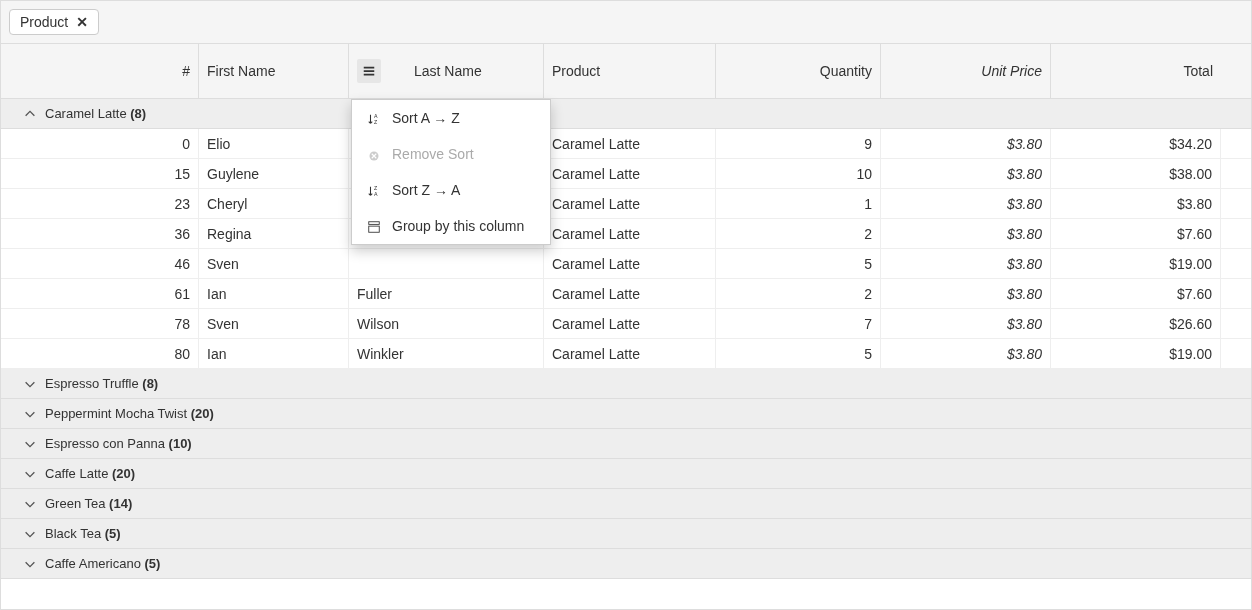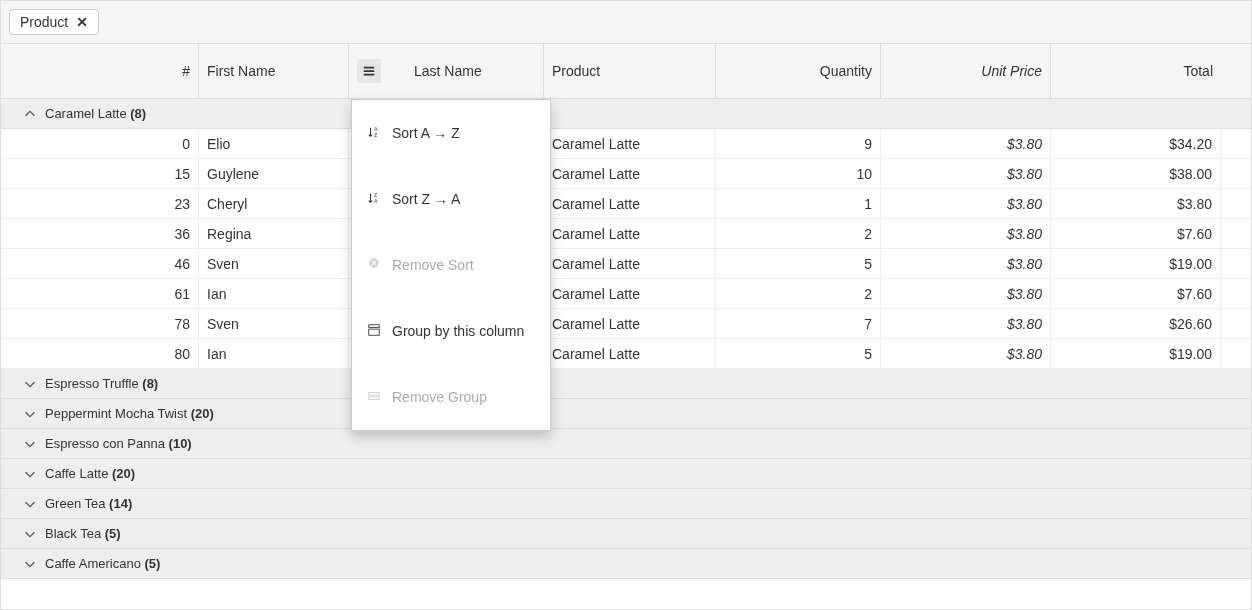--- a/index.html
+++ b/index.html
@@ -29,21 +29,21 @@
 .group-row .chev { width: 18px; display: inline-flex; justify-content: center; }
 .group-row .label { margin-left: 6px; font-size: 13px; }
 .group-row .count { font-weight: bold; }
 
 .data-row { border-bottom: 1px solid #eee; height: 30px; display: flex; align-items: center; background: #fff; }
 .data-cell { border-right: 1px solid #eee; padding: 0 8px; height: 100%; display: flex; align-items: center; }
 .data-cell.right { justify-content: flex-end; }
 .data-row .col-num { padding-left: 40px; }
 
 .context-menu { position: absolute; top: 98px; left: 350px; width: 200px; background: #fff; border: 1px solid #ccc; box-shadow: 0 6px 12px rgba(0,0,0,0.2); z-index: 100; }
-.menu-item { padding: 25px 12px; display: flex; align-items: flex-start; cursor: pointer; color: #333; font-size: 14px; }
+.menu-item { padding: 10px 12px; display: flex; align-items: flex-end; cursor: pointer; color: #333; font-size: 14px; }
 .menu-item.disabled { color: #aaa; cursor: default; }
 .menu-item .micon { width: 20px; display: inline-flex; justify-content: center; margin-right: 8px; font-size: 13px; }
 
 .chevron-svg { width: 14px; height: 14px; }
 
 
 .scroll-body::-webkit-scrollbar { width: 17px; }
 .scroll-body::-webkit-scrollbar-track { background: #f1f1f1; }
 .scroll-body::-webkit-scrollbar-thumb { background: #c1c1c1; }
 </style>
@@ -237,52 +237,43 @@
     <div class="menu-item">
       <span class="micon">
         <svg width="14" height="14" viewBox="0 0 16 16">
             <path d="M4 3v10M4 13l-2-2M4 13l2-2" stroke="#333" stroke-width="1.2" fill="none"></path>
             <text x="8" y="7" font-size="6" fill="#333">A</text>
             <text x="8" y="14" font-size="6" fill="#333">Z</text>
           </svg>
       </span>
       <span>Sort A → Z</span>
     </div>
+    <div class="menu-item disabled">
+      <span class="micon">
+        <svg width="12" height="12" viewBox="0 0 16 16">
+            <circle cx="8" cy="8" r="6" fill="#ccc"></circle>
+            <path d="M5 5l6 6M11 5l-6 6" stroke="#fff" stroke-width="1.5"></path>
+          </svg>
+      </span>
+      <span>Remove Sort</span>
+    </div>
     <div class="menu-item">
       <span class="micon">
         <svg width="14" height="14" viewBox="0 0 16 16">
             <path d="M4 3v10M4 13l-2-2M4 13l2-2" stroke="#333" stroke-width="1.2" fill="none"></path>
             <text x="8" y="7" font-size="6" fill="#333">Z</text>
             <text x="8" y="14" font-size="6" fill="#333">A</text>
           </svg>
       </span>
       <span>Sort Z → A</span>
     </div>
-    <div class="menu-item disabled">
-      <span class="micon">
-        <svg width="12" height="12" viewBox="0 0 16 16">
-            <circle cx="8" cy="8" r="6" fill="#ccc"></circle>
-            <path d="M5 5l6 6M11 5l-6 6" stroke="#fff" stroke-width="1.5"></path>
-          </svg>
-      </span>
-      <span>Remove Sort</span>
-    </div>
     <div class="menu-item">
       <span class="micon">
         <svg width="14" height="14" viewBox="0 0 16 16">
             <rect x="2" y="2" width="12" height="3" stroke="#333" fill="none"></rect>
             <rect x="2" y="7" width="12" height="7" stroke="#333" fill="none"></rect>
           </svg>
       </span>
       <span>Group by this column</span>
     </div>
-    <div class="menu-item disabled">
-      <span class="micon">
-        <svg width="14" height="14" viewBox="0 0 16 16">
-            <rect x="2" y="4" width="12" height="3" stroke="#ccc" fill="none"></rect>
-            <rect x="2" y="9" width="12" height="3" stroke="#ccc" fill="none"></rect>
-          </svg>
-      </span>
-      <span>Remove Group</span>
-    </div>
   </div>
 
 </div>
 
 </body></html>

